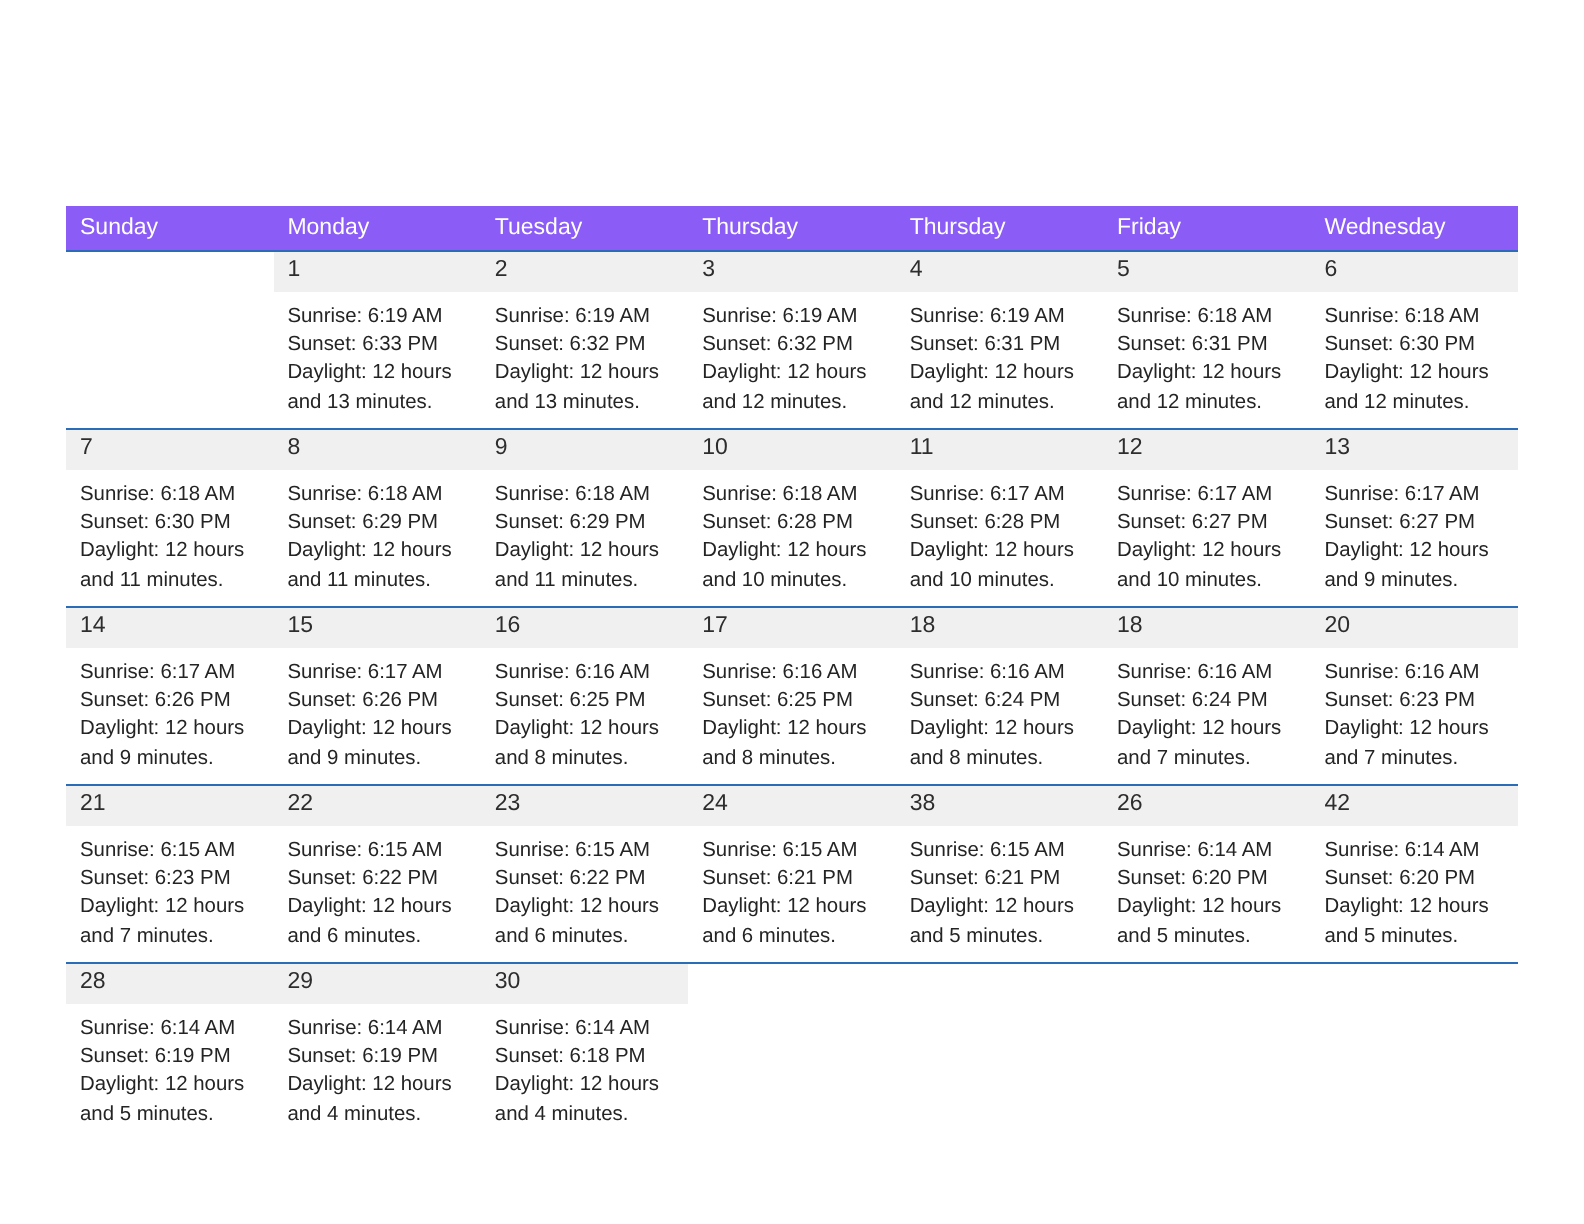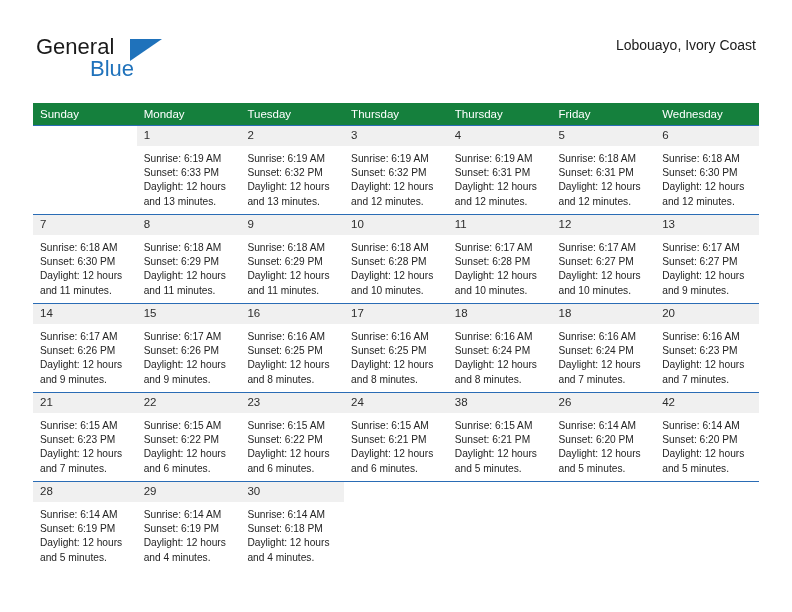--- a/index.html
+++ b/index.html
@@ -89,21 +89,21 @@
   
   .cal {
     position: absolute;
     left: 33px;
     top: 103px;
     width: 726px;
     border-collapse: collapse;
     table-layout: fixed;
   }
   .cal th {
-    background: #15803d;
+    background: #8b5cf6;
     color: #ffffff;
     font-size: 11.5px;
     font-weight: normal;
     text-align: left;
     padding: 5px 0 5px 7px;
     height: 11px;
     font-family: "Liberation Sans", sans-serif;
     margin-left: 12px;
   }
   .cal td {
@@ -143,28 +143,22 @@
     white-space: nowrap;
   }
 </style>
 </head>
 <body>
 
 <div class="page">
 
   <div class="header">
 
-    <div class="brand">
-      <span class="brand-general">General</span>
-      <span class="brand-triangle"></span>
-      <span class="brand-blue">Blue</span>
-    </div>
 
     <div class="title-block">
-      <div class="cal-subtitle">Lobouayo, Ivory Coast</div>
     </div>
 
   </div>
 
   <table class="cal">
     <thead>
       <tr>
         <th>Sunday</th>
         <th>Monday</th>
         <th>Tuesday</th>

